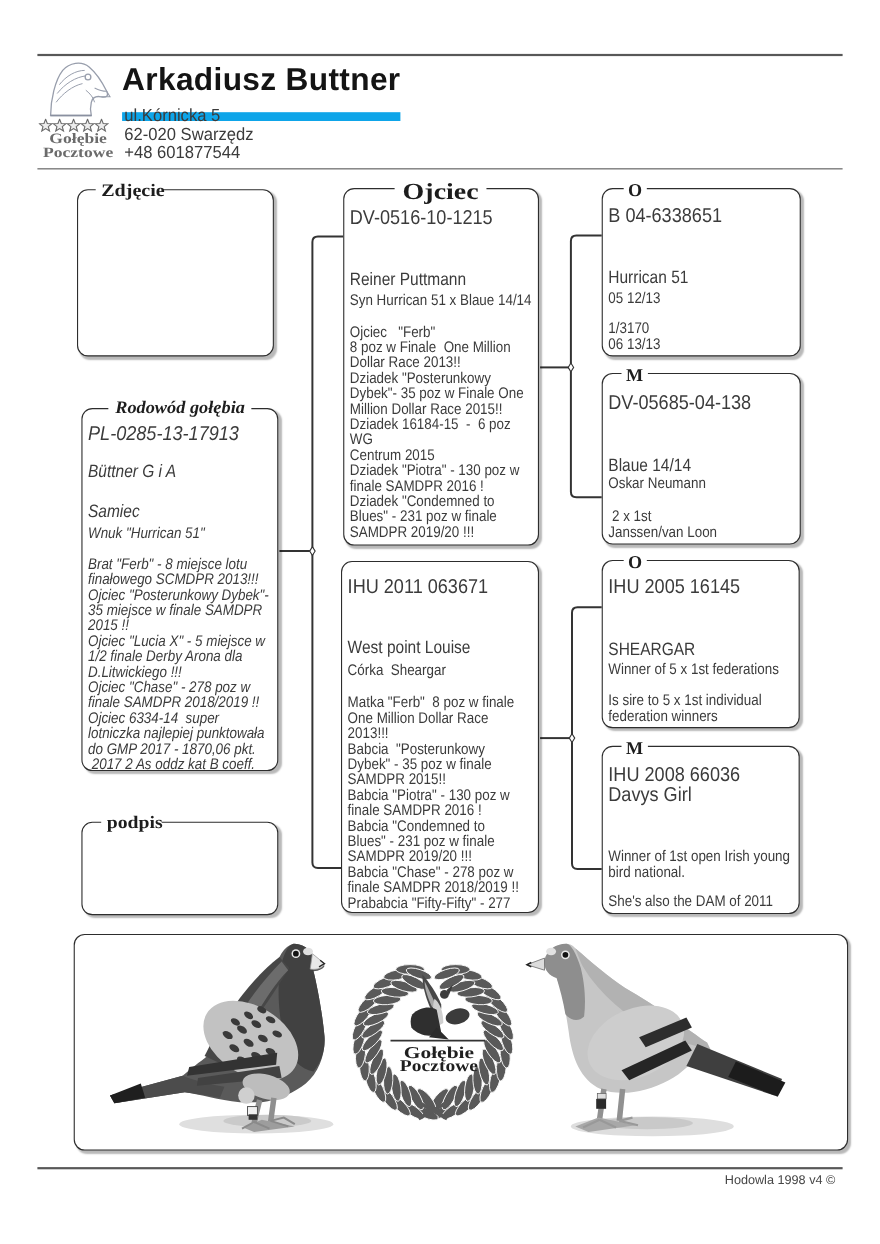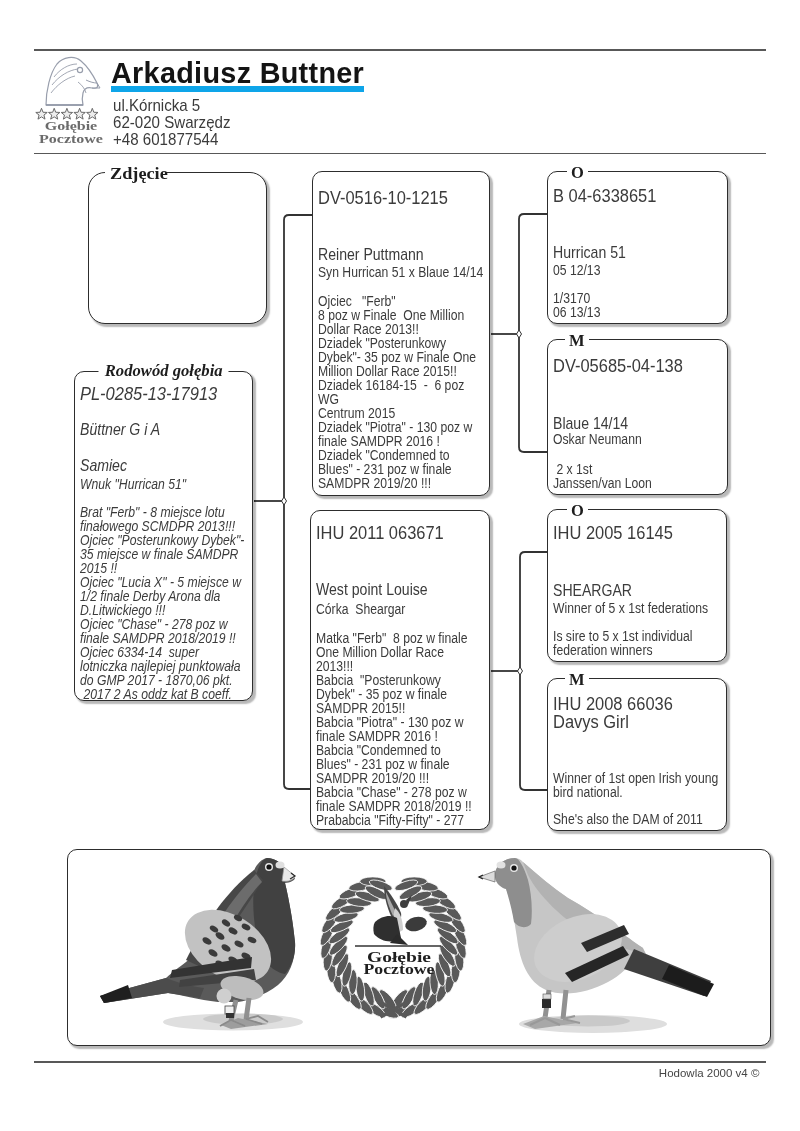--- a/index.html
+++ b/index.html
@@ -13,21 +13,21 @@
   font-weight:bold;color:#1d1d1d;padding:0 5px;line-height:17px;font-size:16px;white-space:nowrap;}
 .lblc{position:absolute;top:-8px;left:0;width:100%;text-align:center;line-height:21px;}
 .lblc span{background:#fff;font-family:"Liberation Serif",serif;font-weight:bold;color:#1d1d1d;
   padding:0 6px;font-size:21px;white-space:nowrap;display:inline-block;transform:scaleX(1.21);}
 .t{position:absolute;left:4.5px;white-space:pre;transform:scaleX(.87);transform-origin:0 0;}
 .ring{font-size:18.3px;line-height:22px;color:#3b3b3b;transform:scaleX(.9);}
 .name{font-size:16.2px;line-height:19px;}
 .sub{font-size:14px;line-height:14px;}
 .det{font-size:14px;line-height:14px;}
 #title{position:absolute;left:111px;top:60px;font-size:28.8px;font-weight:bold;color:#141414;
-  border-bottom:6px solid #0ea5e9;padding-bottom:0;line-height:26px;letter-spacing:0.3px;}
+  border-bottom:8px solid #0ea5e9;padding-bottom:16px;line-height:26px;letter-spacing:0.3px;}
 #addr{position:absolute;left:113px;top:98.4px;font-size:15.9px;line-height:16.7px;color:#3b3b3b;
   transform:scaleX(.95);transform-origin:0 0;}
 #footer{position:absolute;right:40.6px;top:1066.5px;font-size:11.5px;color:#454545;}
 svg{position:absolute;}
 </style>
 </head>
 <body>
 <div id="page">
   <div class="rule" style="top:49px"></div>
   <div class="rule" style="top:152.6px"></div>
@@ -73,21 +73,21 @@
       <path d="M547 552 L525 552 Q520 552 520 557 L520 785 Q520 790 525 790 L547 790"></path>
       <path d="M491 671 L520 671"></path>
     </g>
     <g fill="#fff" stroke="#333" stroke-width="1">
       <path d="M284 497 L286.5 501 L284 505 L281.5 501 Z"></path>
       <path d="M519 330 L521.5 334 L519 338 L516.5 334 Z"></path>
       <path d="M520 667 L522.5 671 L520 675 L517.5 671 Z"></path>
     </g>
   </svg>
 
-  <div class="box" style="left:88px;top:172px;width:177px;height:150px;border-radius:17px;">
+  <div class="box" style="left:70px;top:172px;width:177px;height:150px;">
     <span class="lbl" style="left:16px;"><i style="font-style:normal;display:inline-block;transform:scaleX(1.14);transform-origin:0 50%;">Zdjęcie</i></span>
   </div>
 
   <div class="box" style="left:74px;top:371px;width:177px;height:328px;font-style:italic;">
     <div class="lblc" style="top:-10px;line-height:17px;"><span style="font-size:16px;transform:scaleX(1.04);">Rodowód gołębia</span></div>
     <div class="t ring" style="top:10.6px;">PL-0285-13-17913</div>
     <div class="t name" style="top:47.7px;">Büttner G i A</div>
     <div class="t name" style="top:84.3px;">Samiec</div>
     <div class="t sub" style="top:104.5px;">Wnuk "Hurrican 51"</div>
     <div class="t det" style="top:133.1px;">Brat "Ferb" - 8 miejsce lotu
@@ -99,22 +99,26 @@
 1/2 finale Derby Arona dla
 D.Litwickiego !!!
 Ojciec "Chase" - 278 poz w
 finale SAMDPR 2018/2019 !!
 Ojciec 6334-14  super
 lotniczka najlepiej punktowała
 do GMP 2017 - 1870,06 pkt.
  2017 2 As oddz kat B coeff.</div>
   </div>
 
+  <div class="box" style="left:74px;top:747px;width:177px;height:83px;">
+    <span class="lbl" style="left:17px;"><i style="font-style:normal;display:inline-block;transform:scaleX(1.12);transform-origin:0 50%;">podpis</i></span>
+  </div>
 
   <div class="box" style="left:312px;top:171px;width:176px;height:323px;">
+    <div class="lblc"><span>Ojciec</span></div>
     <div class="t ring" style="top:14.6px;">DV-0516-10-1215</div>
     <div class="t name" style="top:72.5px;">Reiner Puttmann</div>
     <div class="t sub" style="top:93px;">Syn Hurrican 51 x Blaue 14/14</div>
     <div class="t det" style="top:122.2px;">Ojciec   "Ferb"
 8 poz w Finale  One Million
 Dollar Race 2013!!
 Dziadek "Posterunkowy
 Dybek"- 35 poz w Finale One
 Million Dollar Race 2015!!
 Dziadek 16184-15  -  6 poz
@@ -328,14 +332,14 @@
   <path d="M477 168 L462 175 M477 168 L492 175 M495 169 L512 173 M495 169 L507 166" stroke="#999" stroke-width="2" fill="none"></path>
   <path d="M427 21 L411 27 L427 32 Z" fill="#dcdcdc" stroke="#666" stroke-width="0.7"></path>
   <path d="M415 25 L411 27 L415 29" stroke="#222" stroke-width="1.3" fill="none"></path>
   <ellipse cx="433" cy="15" rx="4.5" ry="3.5" fill="#e2e2e2"></ellipse>
   <circle cx="446" cy="18" r="4" fill="#e8e8e8"></circle>
   <circle cx="446" cy="18" r="2.6" fill="#131313"></circle>
 </g>
 </svg>
   </div>
 
-  <div id="footer">Hodowla 2000 v4 ©</div>
+  <div id="footer">Hodowla 1998 v4 ©</div>
 </div>
 
 </body></html>

